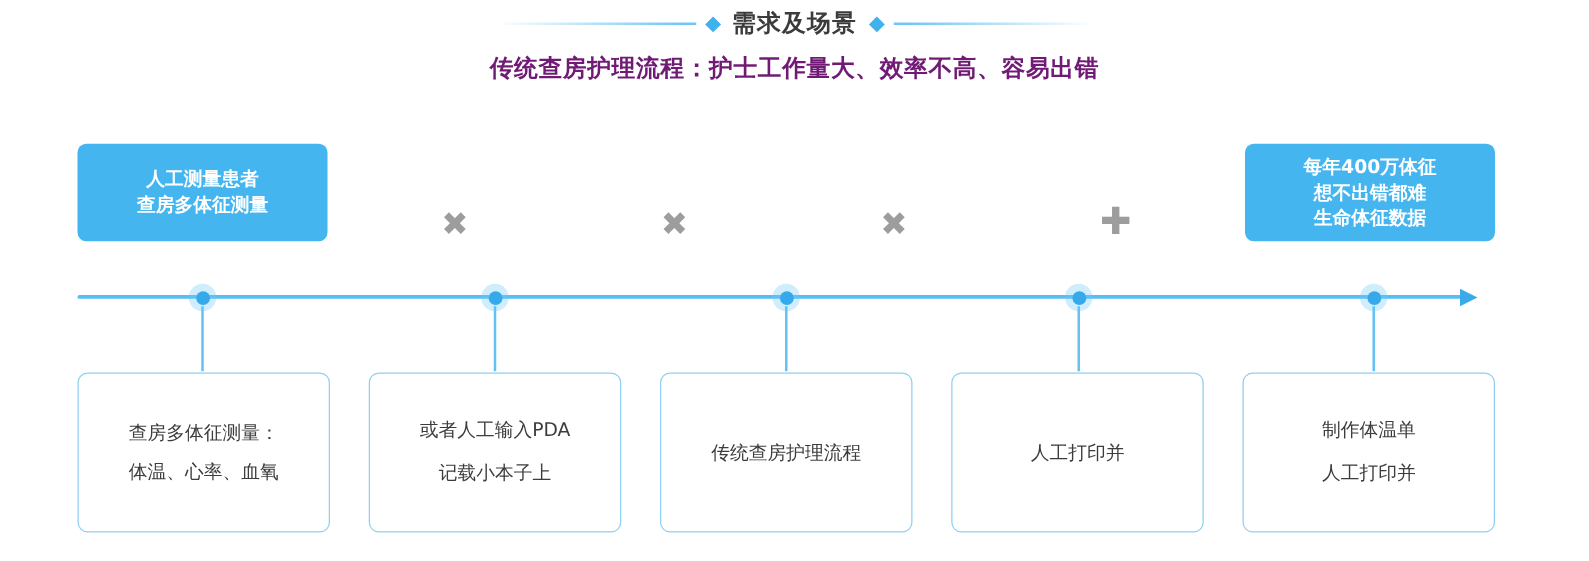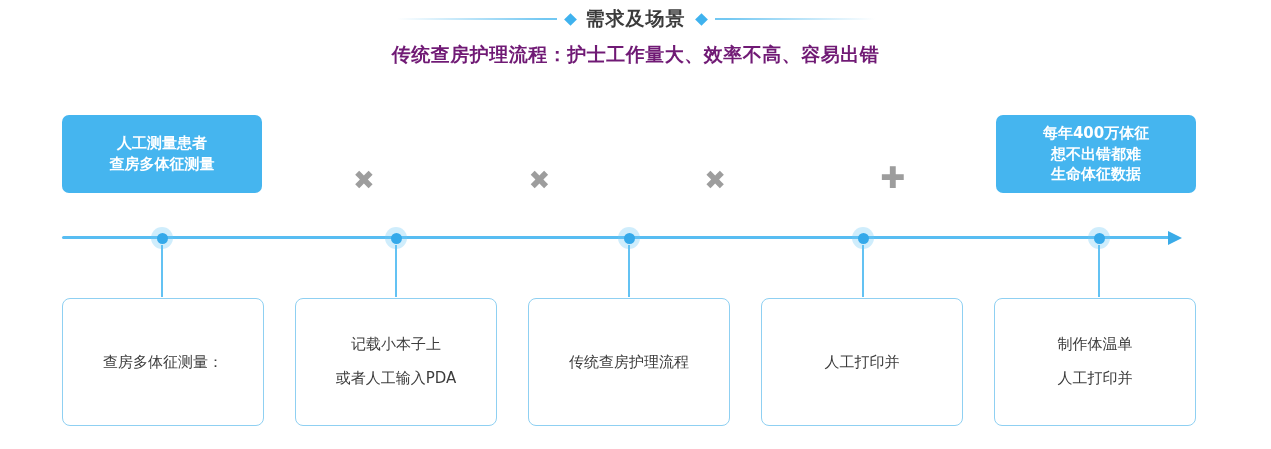--- a/index.html
+++ b/index.html
@@ -158,27 +158,28 @@
 <div class="connector" style="left:162px"></div>
 <div class="connector" style="left:396px"></div>
 <div class="connector" style="left:629px"></div>
 <div class="connector" style="left:863px"></div>
 <div class="connector" style="left:1099px"></div>
 
 <div class="cards-row">
 
   <div class="card">
     <span class="ln">查房多体征测量：</span>
+    <span class="ln">体温、心率、血氧</span>
   </div>
 
   <div class="card-gap"></div>
 
   <div class="card wide-gap">
+    <span class="ln">或者人工输入PDA</span>
     <span class="ln">记载小本子上</span>
-    <span class="ln">或者人工输入PDA</span>
   </div>
 
   <div class="card-gap"></div>
 
   <div class="card">
     <span class="ln">传统查房护理流程</span>
   </div>
 
   <div class="card-gap"></div>
 

